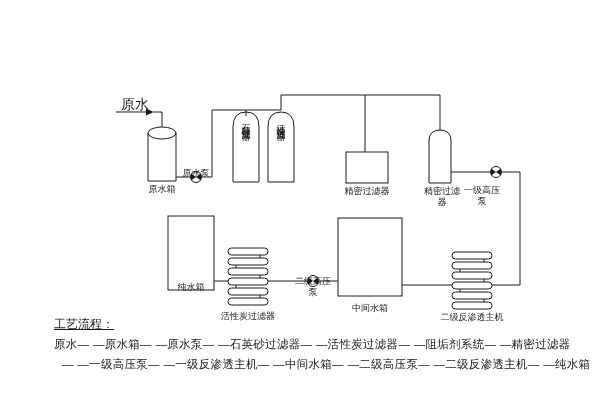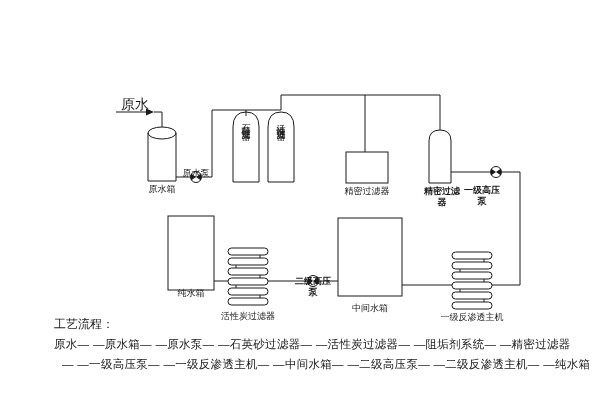--- a/index.html
+++ b/index.html
@@ -1,26 +1,26 @@
 <!DOCTYPE html>
 <html><head>
 <meta charset="utf-8">
 <style>
   html,body{margin:0;padding:0;background:#fff;}
   #page{position:relative;width:600px;height:420px;background:#ffffff;
         font-family:"Liberation Sans",sans-serif;color:#1a1a1a;overflow:hidden;}
   #title{position:absolute;left:150px;top:72px;width:380px;text-align:center;
          font-size:13px;font-weight:bold;letter-spacing:1px;}
   .lbl{position:absolute;font-size:9px;line-height:10.5px;text-align:center;white-space:nowrap;}
-  .lbl.multi{white-space:normal;font-weight:bold;}
+  .lbl.multi{white-space:normal;}
   .vlbl{position:absolute;writing-mode:vertical-rl;text-orientation:upright;
         font-size:9px;letter-spacing:1.5px;line-height:11px;}
   #lbl-raw-water{position:absolute;left:121px;top:96px;font-size:14px;}
   .flow{position:absolute;font-size:11.5px;white-space:nowrap;letter-spacing:0.3px;}
-  #flow-heading{position:absolute;left:54px;top:316px;font-size:12px;}
+  #flow-heading{position:absolute;left:54px;top:316px;font-size:12px;text-decoration:underline;}
   svg{position:absolute;left:0;top:0;}
 </style>
 </head>
 <body>
 
 <div id="page">
 
   <svg width="600" height="420" viewBox="0 0 600 420">
     <g stroke="#1a1a1a" stroke-width="1" fill="none">
 
@@ -122,32 +122,32 @@
   <div class="lbl multi" style="left:420px;top:186px;width:44px">
     <div>精密过滤</div>
     <div>器</div>
   </div>
 
   <div class="lbl multi" style="left:460px;top:185px;width:44px">
     <div>一级高压</div>
     <div>泵</div>
   </div>
 
-  <div class="lbl" style="left:168px;top:288px;width:46px">纯水箱</div>
+  <div class="lbl" style="left:168px;top:282px;width:46px">纯水箱</div>
 
   <div class="lbl" style="left:214px;top:311px;width:68px">活性炭过滤器</div>
 
   <div class="lbl multi" style="left:293px;top:276px;width:40px">
     <div>二级高压</div>
     <div>泵</div>
   </div>
 
   <div class="lbl" style="left:348px;top:303px;width:44px">中间水箱</div>
 
-  <div class="lbl" style="left:438px;top:312px;width:68px">一级反渗透主机</div>
+  <div class="lbl" style="left:438px;top:312px;width:68px">二级反渗透主机</div>
 
   <div id="flow-heading">工艺流程：</div>
 
   <div class="flow" style="left:62px;top:357px">— —一级高压泵— —一级反渗透主机— —中间水箱— —二级高压泵— —二级反渗透主机— —纯水箱</div>
 
   <div class="flow" style="left:54px;top:337px">原水— —原水箱— —原水泵— —石英砂过滤器— —活性炭过滤器— —阻垢剂系统— —精密过滤器</div>
 
 </div>
 
 </body></html>

